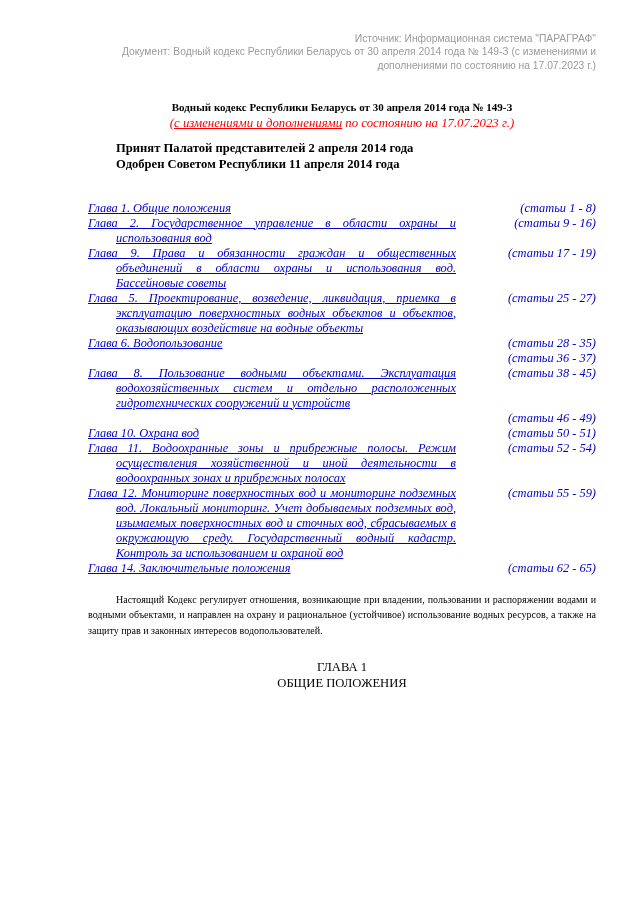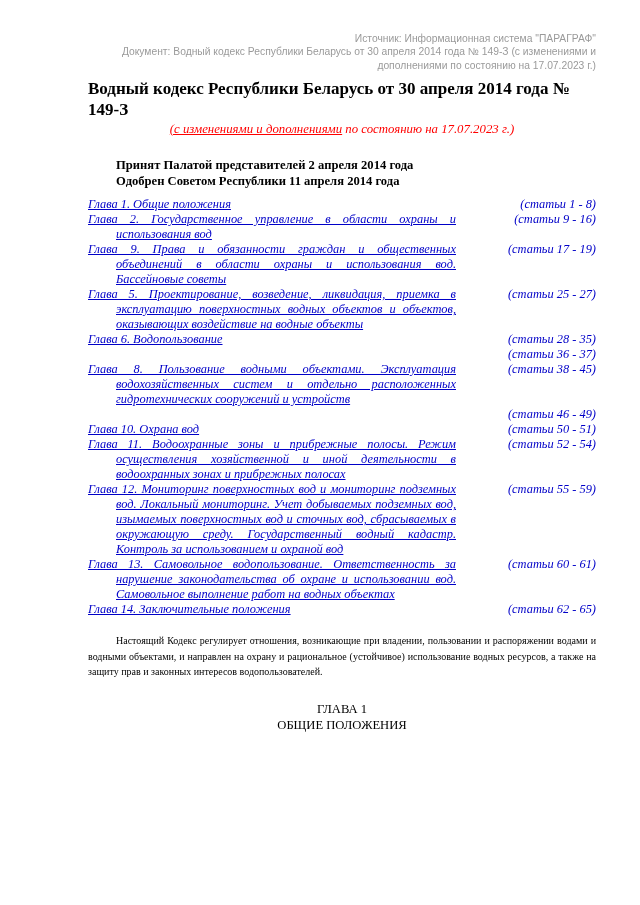--- a/index.html
+++ b/index.html
@@ -16,42 +16,42 @@
   }
   .src-header {
     font-family: "Liberation Sans", sans-serif;
     font-size: 10.3px;
     color: #9a9a9a;
     text-align: right;
     line-height: 1.3;
   }
   .src-header .src-line { margin: 0; }
   .doc-title {
-    text-align: left;
+    text-align: center;
     font-weight: bold;
-    font-size: 17px;
-    margin-top: 7px;
+    font-size: 11px;
+    margin-top: 29px;
     line-height: 1.2;
   }
   .amend-line {
     text-align: center;
     font-style: italic;
     color: #ff0000;
     font-size: 12.8px;
     margin-top: 2px;
   }
   .amend-line .amend-link { text-decoration: underline; cursor: pointer; color: #ff0000; }
   .adoption {
     font-weight: bold;
-    margin-top: 20px;
+    margin-top: 9px;
     padding-left: 28px;
     line-height: 1.28;
     font-size: 12.6px;
   }
-  .toc { margin-top: 8px; }
+  .toc { margin-top: 28px; }
   .toc-row { display: flex; align-items: flex-start; }
   .toc-title {
     width: 368px;
     box-sizing: border-box;
     font-style: italic;
     text-decoration: underline;
     text-align: justify;
     padding-left: 28px;
     text-indent: -28px;
     line-height: 15px;
@@ -150,24 +150,20 @@
   <div class="toc-row">
     <a class="toc-title">Глава 11. Водоохранные зоны и прибрежные полосы. Режим осуществления хозяйственной и иной деятельности в водоохранных зонах и прибрежных полосах</a>
     <span class="toc-articles">(статьи 52 - 54)</span>
   </div>
 
   <div class="toc-row">
     <a class="toc-title">Глава 12. Мониторинг поверхностных вод и мониторинг подземных вод. Локальный мониторинг. Учет добываемых подземных вод, изымаемых поверхностных вод и сточных вод, сбрасываемых в окружающую среду. Государственный водный кадастр. Контроль за использованием и охраной вод</a>
     <span class="toc-articles">(статьи 55 - 59)</span>
   </div>
 
-  <div class="toc-row">
-    <a class="toc-title">Глава 13. Самовольное водопользование. Ответственность за нарушение законодательства об охране и использовании вод. Самовольное выполнение работ на водных объектах</a>
-    <span class="toc-articles">(статьи 60 - 61)</span>
-  </div>
 
   <div class="toc-row">
     <a class="toc-title">Глава 14. Заключительные положения</a>
     <span class="toc-articles">(статьи 62 - 65)</span>
   </div>
 </div>
 
 <div class="intro">Настоящий Кодекс регулирует отношения, возникающие при владении, пользовании и распоряжении водами и водными объектами, и направлен на охрану и рациональное (устойчивое) использование водных ресурсов, а также на защиту прав и законных интересов водопользователей.</div>
 
 <div class="chapter-heading">

